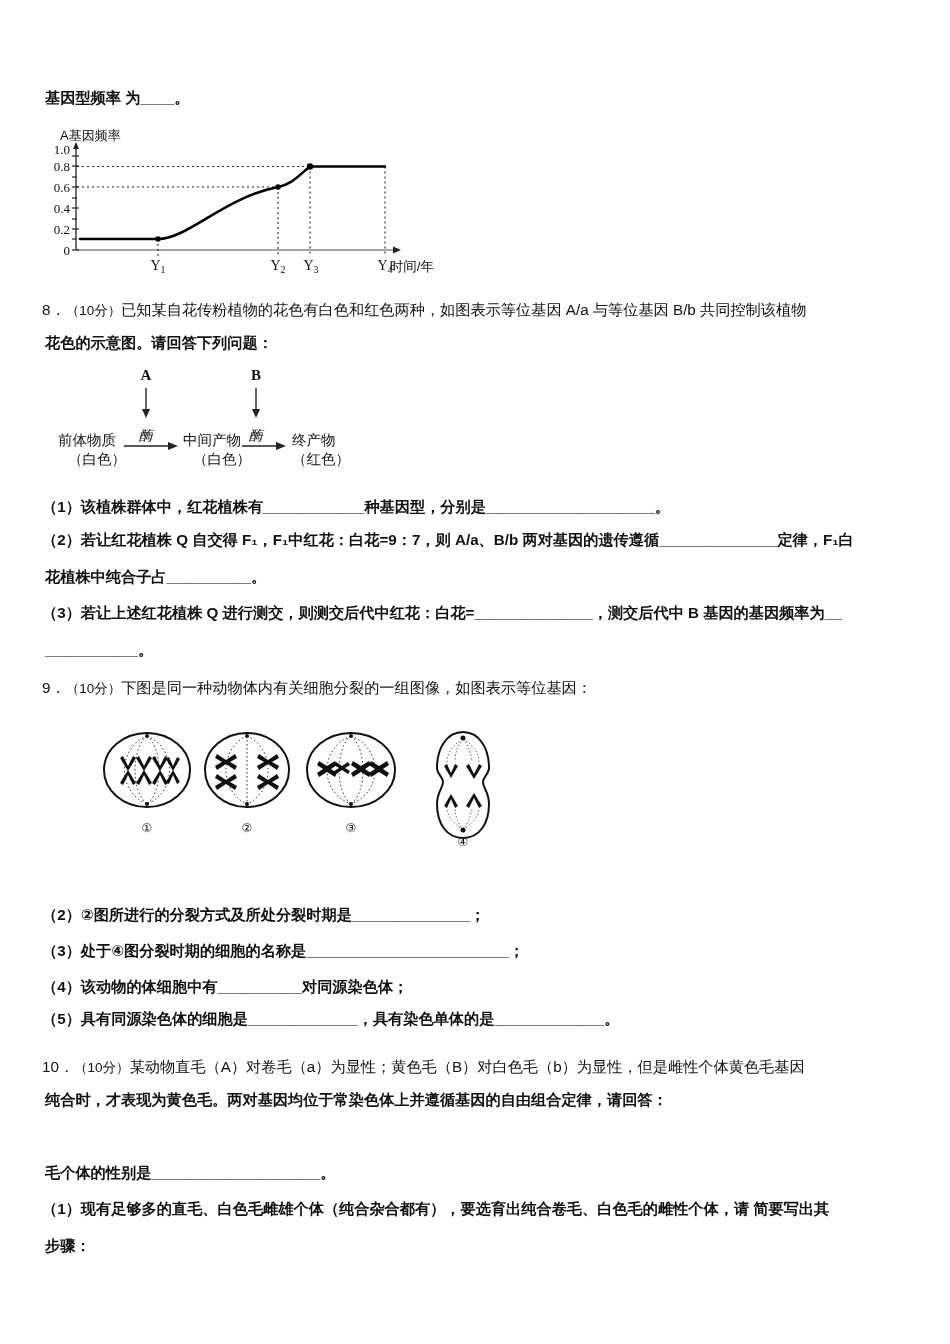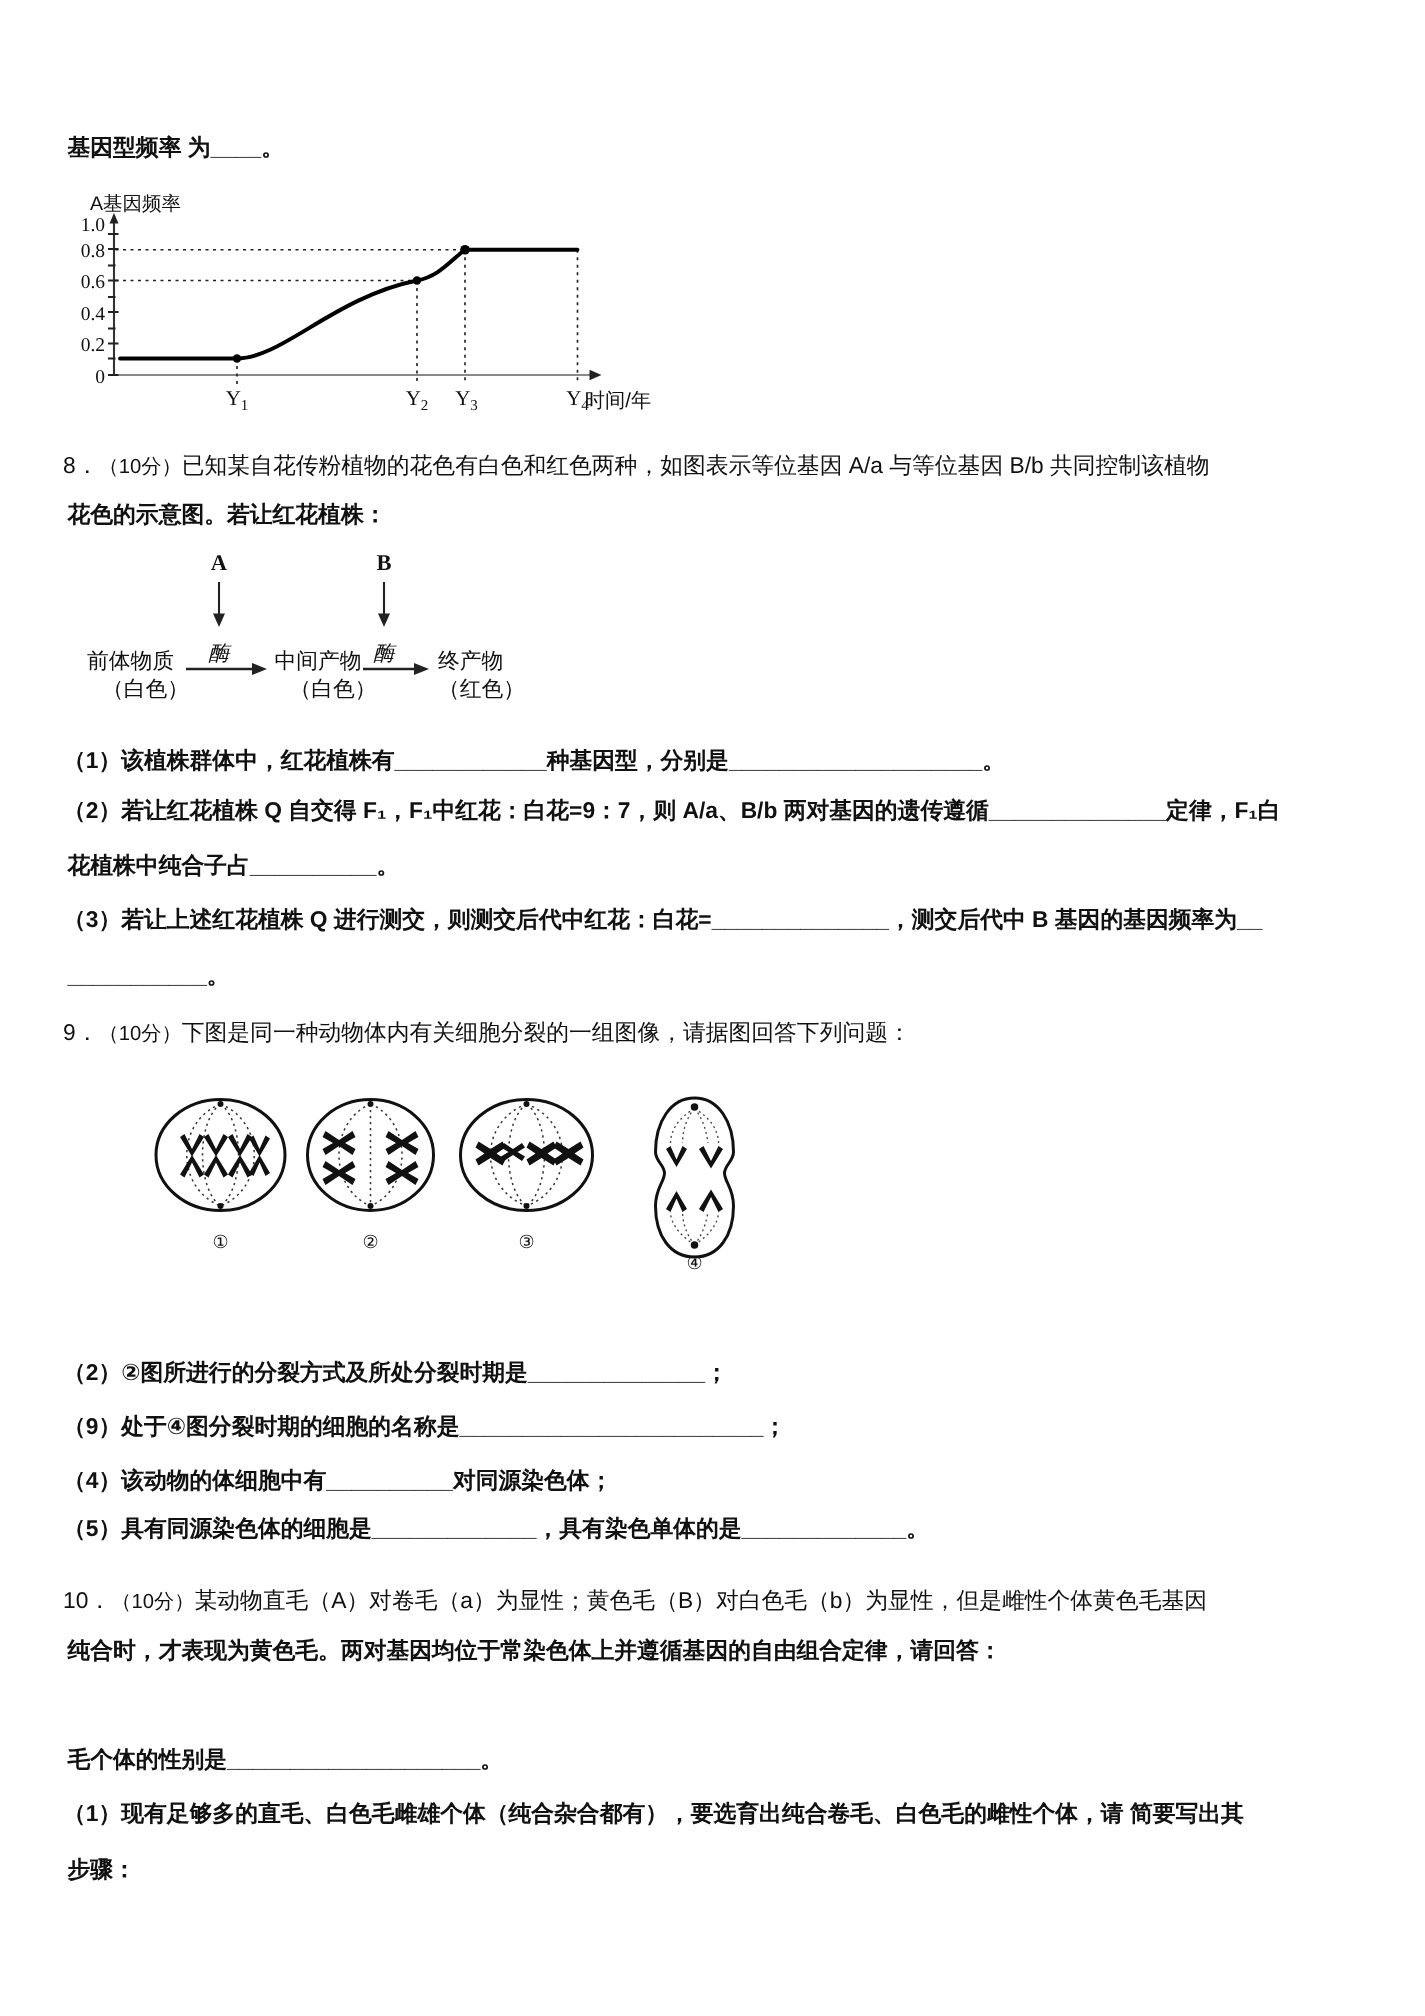--- a/index.html
+++ b/index.html
@@ -123,21 +123,21 @@
         <text x="263" y="142">Y<tspan font-size="10" dy="3">3</tspan></text>
         <text x="337" y="142">Y<tspan font-size="10" dy="3">4</tspan></text>
       </g>
 
       <text x="364" y="143" font-family="Liberation Sans, DejaVu Sans, sans-serif" font-size="13.5" fill="#111" text-anchor="middle">时间/年</text>
     </svg>
   </div>
 
   <div class="tline" style="left:42px; top:300px;"><span class="serifnum">8．</span><span class="serifnum" style="font-size:13.5px">（10分）</span><span class="b">已知某自花传粉植物的花色有白色和红色两种，如图表示等位基因 A/a 与等位基因 B/b 共同控制该植物</span></div>
 
-  <div class="tline b" style="left:45px; top:333px;">花色的示意图。若让红花植株：</div>
+  <div class="tline b" style="left:45px; top:333px;">花色的示意图。请回答下列问题：</div>
 
   <div id="pathway-wrap">
     <svg width="420" height="122" viewBox="0 0 420 122">
 
       <text x="100" y="20" font-family="Liberation Serif, DejaVu Serif, serif" font-size="15" font-weight="bold" fill="#111" text-anchor="middle">A</text>
       <line x1="100" y1="28" x2="100" y2="52" stroke="#222" stroke-width="1.4"></line>
       <polygon points="100,58 96,49 104,49" fill="#222"></polygon>
 
       <text x="210" y="20" font-family="Liberation Serif, DejaVu Serif, serif" font-size="15" font-weight="bold" fill="#111" text-anchor="middle">B</text>
       <line x1="210" y1="28" x2="210" y2="52" stroke="#222" stroke-width="1.4"></line>
@@ -163,21 +163,21 @@
   </div>
 
   <div class="tline b" style="left:42px; top:497px;">（1）该植株群体中，红花植株有____________种基因型，分别是____________________。</div>
 
   <div class="tline b" style="left:42px; top:530px;">（2）若让红花植株 Q 自交得 F₁，F₁中红花：白花=9：7，则 A/a、B/b 两对基因的遗传遵循______________定律，F₁白</div>
   <div class="tline b" style="left:45px; top:567px;">花植株中纯合子占__________。</div>
 
   <div class="tline b" style="left:42px; top:603px;">（3）若让上述红花植株 Q 进行测交，则测交后代中红花：白花=______________，测交后代中 B 基因的基因频率为__</div>
   <div class="tline b" style="left:45px; top:640px;">___________。</div>
 
-  <div class="tline" style="left:42px; top:678px;"><span class="serifnum">9．</span><span class="serifnum" style="font-size:13.5px">（10分）</span><span class="b">下图是同一种动物体内有关细胞分裂的一组图像，请据图回答下列问题：</span></div>
+  <div class="tline" style="left:42px; top:678px;"><span class="serifnum">9．</span><span class="serifnum" style="font-size:13.5px">（10分）</span><span class="b">下图是同一种动物体内有关细胞分裂的一组图像，如图表示等位基因：</span></div>
 
   <div id="cells-wrap">
     <svg width="420" height="125" viewBox="0 0 420 125">
 
       <g>
         <ellipse cx="52" cy="48" rx="43" ry="37" fill="#fff" stroke="#111" stroke-width="2"></ellipse>
 
         <g stroke="#333" stroke-width="1" fill="none" stroke-dasharray="1.5,2.5">
           <path d="M52,14 C22,26 22,70 52,82"></path>
           <path d="M52,14 C82,26 82,70 52,82"></path>
@@ -276,21 +276,21 @@
           <path d="M368,108 C374,100 376,92 377,86"></path>
           <path d="M368,108 C380,100 384,92 384,86"></path>
         </g>
         <circle cx="368" cy="108" r="2.5" fill="#111"></circle>
         <text x="368" y="124" font-family="Liberation Serif, DejaVu Serif, serif" font-size="12" fill="#111" text-anchor="middle">④</text>
       </g>
     </svg>
   </div>
 
   <div class="tline b" style="left:42px; top:905px;">（2）②图所进行的分裂方式及所处分裂时期是______________；</div>
-  <div class="tline b" style="left:42px; top:941px;">（9）处于④图分裂时期的细胞的名称是________________________；</div>
+  <div class="tline b" style="left:42px; top:941px;">（3）处于④图分裂时期的细胞的名称是________________________；</div>
   <div class="tline b" style="left:42px; top:977px;">（4）该动物的体细胞中有__________对同源染色体；</div>
   <div class="tline b" style="left:42px; top:1009px;">（5）具有同源染色体的细胞是_____________，具有染色单体的是_____________。</div>
 
   <div class="tline" style="left:42px; top:1057px;"><span class="serifnum">10．</span><span class="serifnum" style="font-size:13.5px">（10分）</span><span class="b">某动物直毛（A）对卷毛（a）为显性；黄色毛（B）对白色毛（b）为显性，但是雌性个体黄色毛基因</span></div>
   <div class="tline b" style="left:45px; top:1090px;">纯合时，才表现为黄色毛。两对基因均位于常染色体上并遵循基因的自由组合定律，请回答：</div>
 
   <div class="tline b" style="left:45px; top:1163px;">毛个体的性别是____________________。</div>
 
   <div class="tline b" style="left:42px; top:1199px;">（1）现有足够多的直毛、白色毛雌雄个体（纯合杂合都有），要选育出纯合卷毛、白色毛的雌性个体，请 简要写出其</div>
   <div class="tline b" style="left:45px; top:1236px;">步骤：</div>

